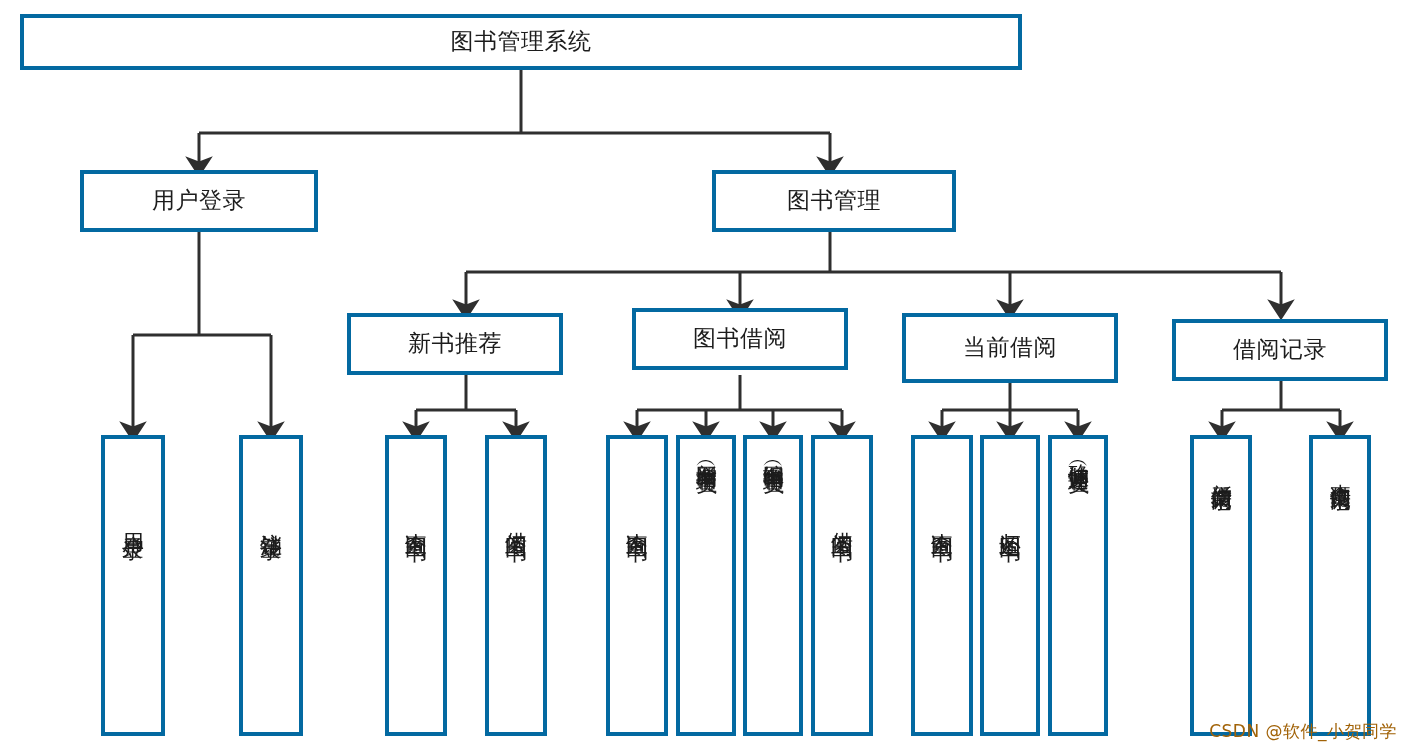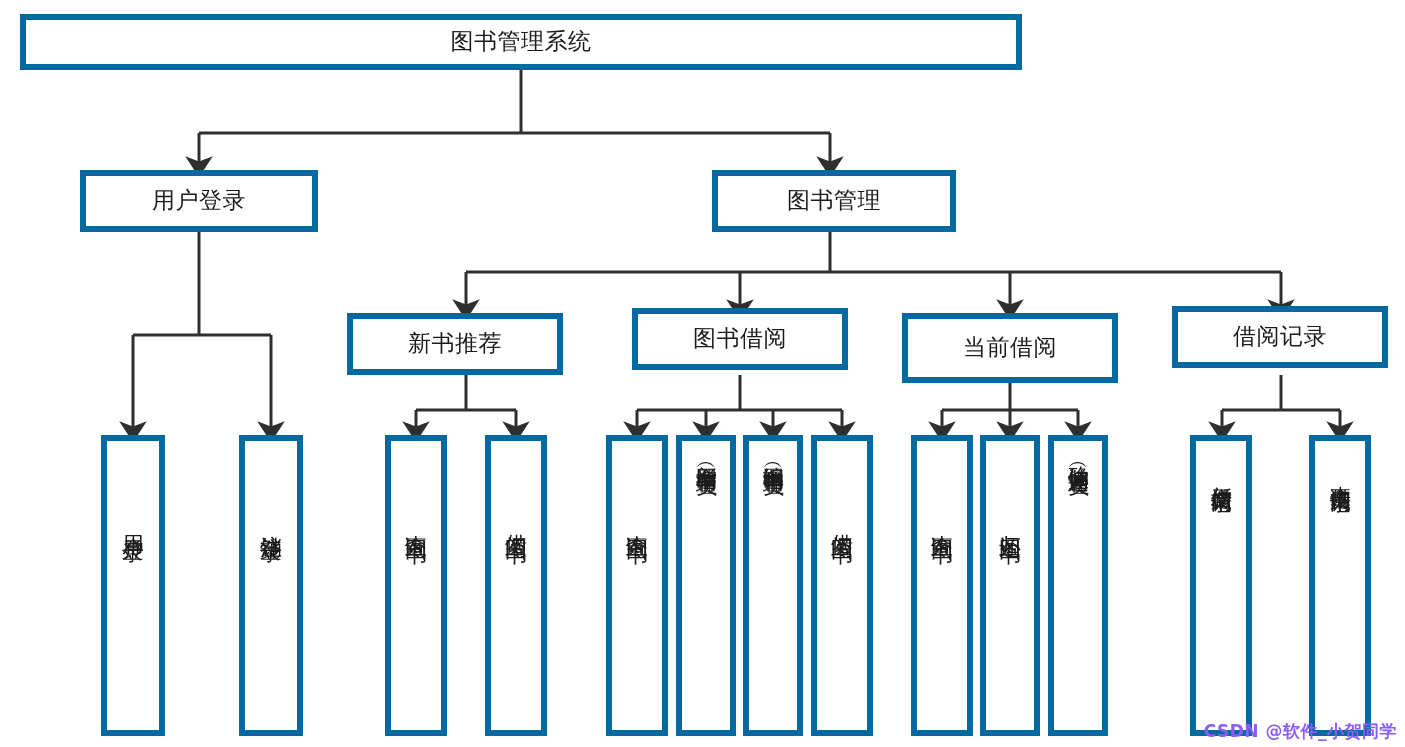--- a/index.html
+++ b/index.html
@@ -22,21 +22,21 @@
     position: absolute;
     left: 0;
     top: 0;
     width: 1405px;
     height: 747px;
   }
   .node {
     position: absolute;
     box-sizing: border-box;
     background: #ffffff;
-    border: 6px solid #0369a1;
+    border: 4px solid #0369a1;
     display: flex;
     align-items: center;
     justify-content: center;
     color: #1c1c1c;
     z-index: 3;
   }
   .node-label {
     display: block;
     text-align: center;
     line-height: 1.18;
@@ -61,26 +61,25 @@
   }
   .node.vertical.tall-text .node-label {
     font-size: 21px;
     letter-spacing: 1.5px;
   }
   #watermark {
     position: absolute;
     right: 8px;
     bottom: 4px;
     font-size: 17px;
-    color: #8b5cf6;
+    color: #a16207;
     letter-spacing: 0.5px;
     z-index: 5;
     white-space: nowrap;
     font-family: "DejaVu Sans", "Liberation Sans", sans-serif;
-    font-weight: bold;
   }
 </style>
 </head>
 <body>
 
 <div id="diagram-root">
 
   <svg id="edges-layer" viewBox="0 0 1405 747" xmlns="http://www.w3.org/2000/svg">
     <defs>
       <marker id="arrow" markerWidth="10" markerHeight="10" refX="4.2" refY="5" orient="auto" markerUnits="strokeWidth">
@@ -149,21 +148,21 @@
   </div>
 
   <div class="node horizontal" style="left:632px; top:308px; width:216px; height:62px;">
     <span class="node-label">图书借阅</span>
   </div>
 
   <div class="node horizontal" style="left:902px; top:313px; width:216px; height:70px;">
     <span class="node-label">当前借阅</span>
   </div>
 
-  <div class="node horizontal" style="left:1172px; top:306px; width:216px; height:62px;">
+  <div class="node horizontal" style="left:1172px; top:319px; width:216px; height:62px;">
     <span class="node-label">借阅记录</span>
   </div>
 
   <div class="node vertical" style="left:101px; top:435px; width:64px; height:301px; padding-top:76px;">
     <span class="node-label">用户登录</span>
   </div>
 
   <div class="node vertical" style="left:239px; top:435px; width:64px; height:301px; padding-top:76px;">
     <span class="node-label">注销登录</span>
   </div>

